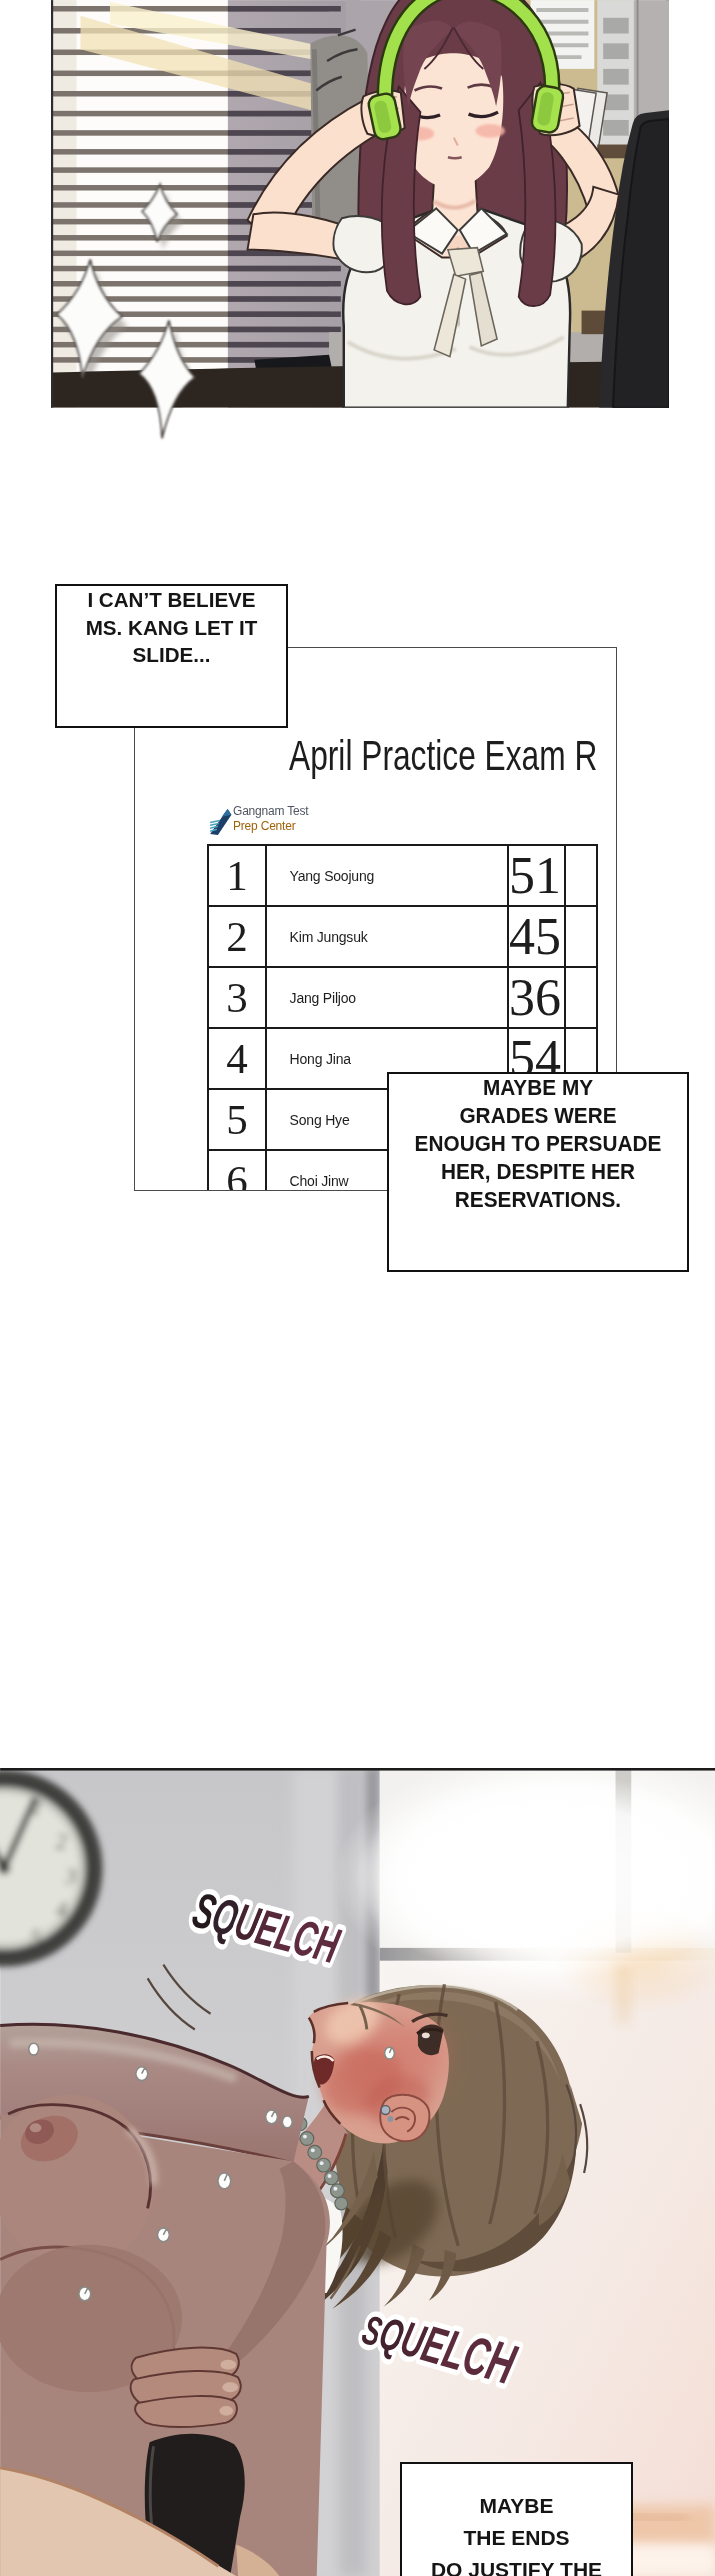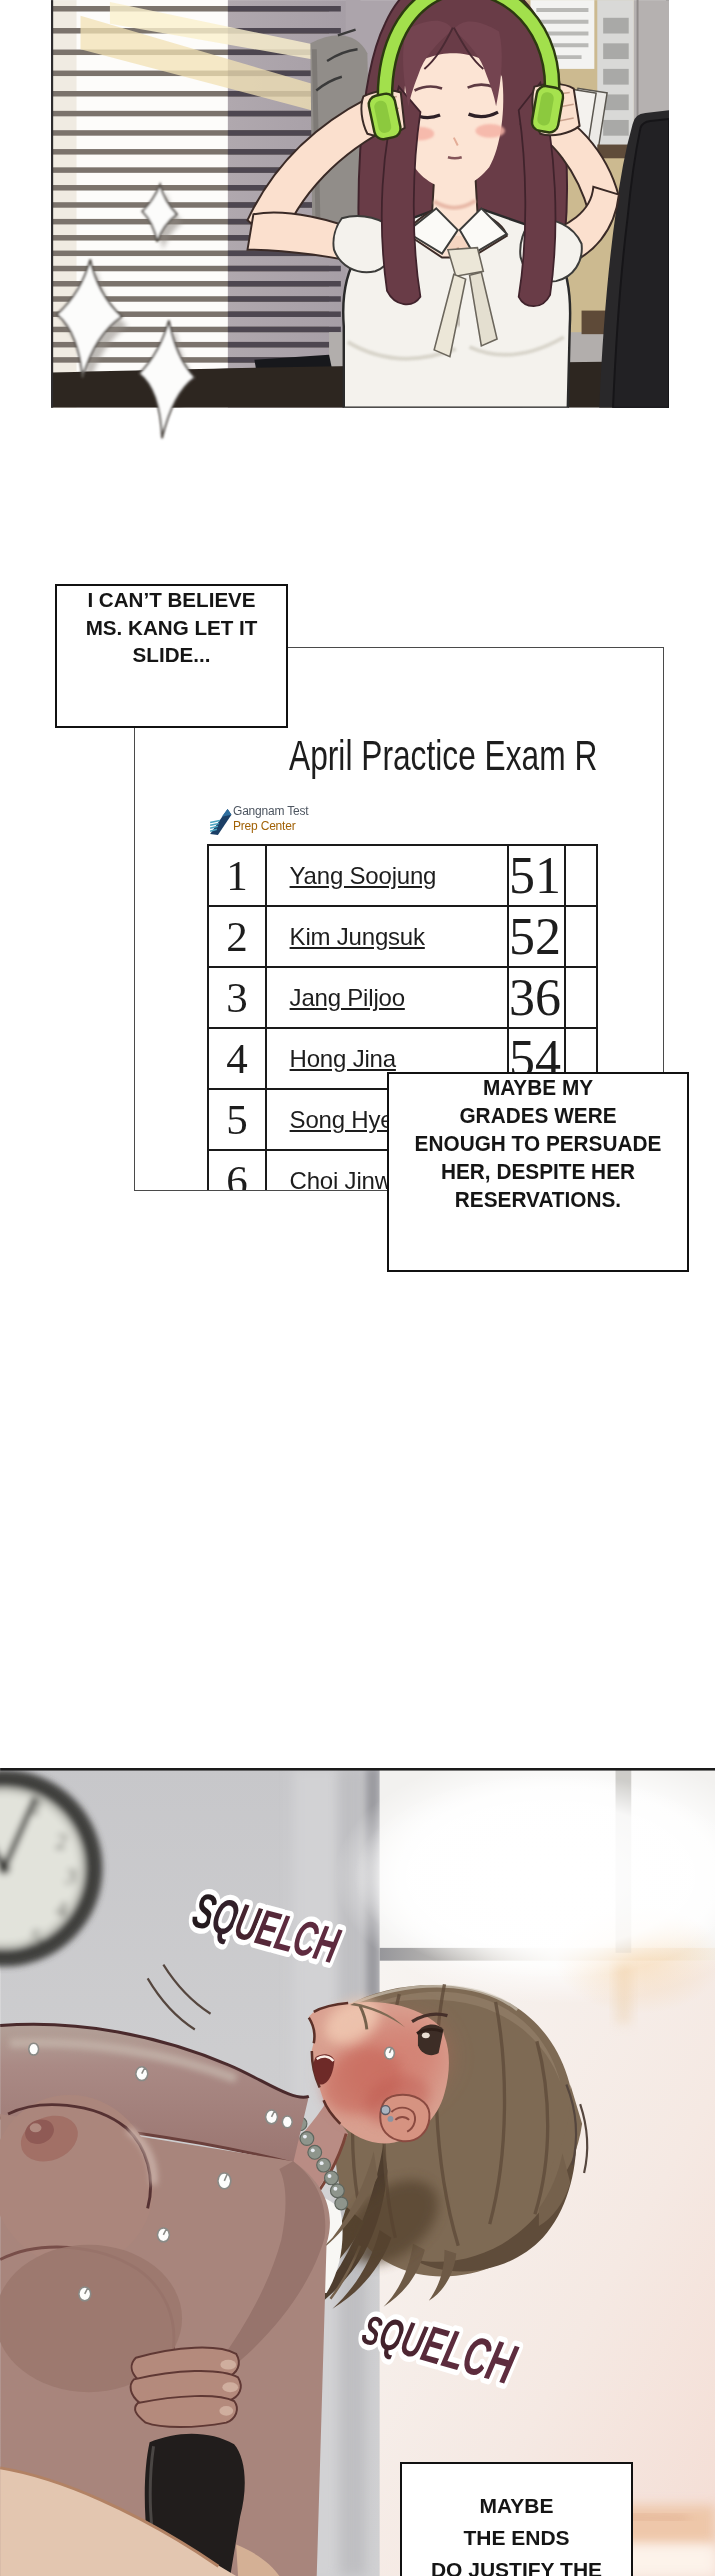--- a/index.html
+++ b/index.html
@@ -6,21 +6,21 @@
   #page{position:relative;width:716px;height:2576px;overflow:hidden;background:#fff;
         font-family:"Liberation Sans",sans-serif;}
   .abs{position:absolute;}
   .bubble{position:absolute;background:#fff;border:2.5px solid #111;box-sizing:border-box;
           display:flex;align-items:flex-start;justify-content:center;text-align:center;
           font-weight:bold;color:#151515;}
   .bubble .tx{width:100%;}
   #doc table td{border:2px solid #1a1a1a;padding:0;}
   #doc .rk{font-family:"Liberation Serif",serif;font-size:43px;text-align:center;}
   #doc .sc{font-family:"Liberation Serif",serif;font-size:52px;}
-  #doc .nm{font-size:24px;padding-left:22.6px;letter-spacing:-0.2px;text-decoration:underline;}
+  #doc .nm{font-size:14px;padding-left:22.6px;letter-spacing:-0.2px;}
 </style>
 </head>
 <body>
 <div id="page">
 
   <div class="abs" style="left:51px;top:0;width:618px;height:462px;">
     <svg id="p1svg" width="618" height="462" viewBox="0 0 629 470">
       <defs>
         <clipPath id="p1c">
             <rect x="0" y="0" width="629" height="415"></rect>
@@ -207,21 +207,21 @@
       </g>
 
       <g fill="#fcfcfb" stroke="#55504b" stroke-width="2" filter="url(#b1)">
         <path d="M111,188 C106,200 100,208 93,215 C100,222 106,234 108,246 C112,234 120,224 128,218 C120,210 114,200 111,188 Z"></path>
         <path d="M40,264 C34,286 22,306 6,320 C22,332 30,358 32,384 C40,356 54,334 72,322 C56,308 44,286 40,264 Z"></path>
         <path d="M120,326 C114,348 104,366 90,380 C106,392 112,418 113,446 C120,416 132,394 146,384 C132,370 124,348 120,326 Z"></path>
       </g>
     </svg>
   </div>
 
-  <div class="abs" id="doc" style="left:134px;top:647px;width:530px;height:544px;background:#fff;border:1.5px solid #4a4a4a;box-sizing:border-box;overflow:hidden;">
+  <div class="abs" id="doc" style="left:134px;top:647px;width:483px;height:544px;background:#fff;border:1.5px solid #4a4a4a;box-sizing:border-box;overflow:hidden;">
     <div class="abs" style="left:154px;top:84px;font-size:42px;color:#1d1d1d;white-space:nowrap;transform:scaleX(0.755);transform-origin:0 0;">April Practice Exam R</div>
     <div class="abs" style="left:73px;top:157px;">
       <svg width="25.6" height="31" viewBox="0 0 26 32">
         <path d="M2,30 L20,4 L24,10 L10,31 Z" fill="#1b3f66"></path>
         <path d="M20,4 L24,10 L14,12 Z" fill="#2e6e9e"></path>
         <g stroke="#4ba3c0" stroke-width="1.6">
           <line x1="2" y1="18" x2="12" y2="16"></line>
             <line x1="2" y1="21" x2="11" y2="19"></line>
           <line x1="2" y1="24" x2="10" y2="22"></line>
             <line x1="2" y1="27" x2="9" y2="25"></line>
@@ -239,21 +239,21 @@
       <tbody>
           <tr style="height:59px;">
             <td class="rk">1</td>
             <td class="nm">Yang Soojung</td>
             <td class="sc">51</td>
             <td></td>
           </tr>
       <tr style="height:58px;">
             <td class="rk">2</td>
             <td class="nm">Kim Jungsuk</td>
-            <td class="sc">52</td>
+            <td class="sc">45</td>
             <td></td>
           </tr>
       <tr style="height:58px;">
             <td class="rk">3</td>
             <td class="nm">Jang Piljoo</td>
             <td class="sc">36</td>
             <td></td>
           </tr>
       <tr style="height:59px;">
             <td class="rk">4</td>

